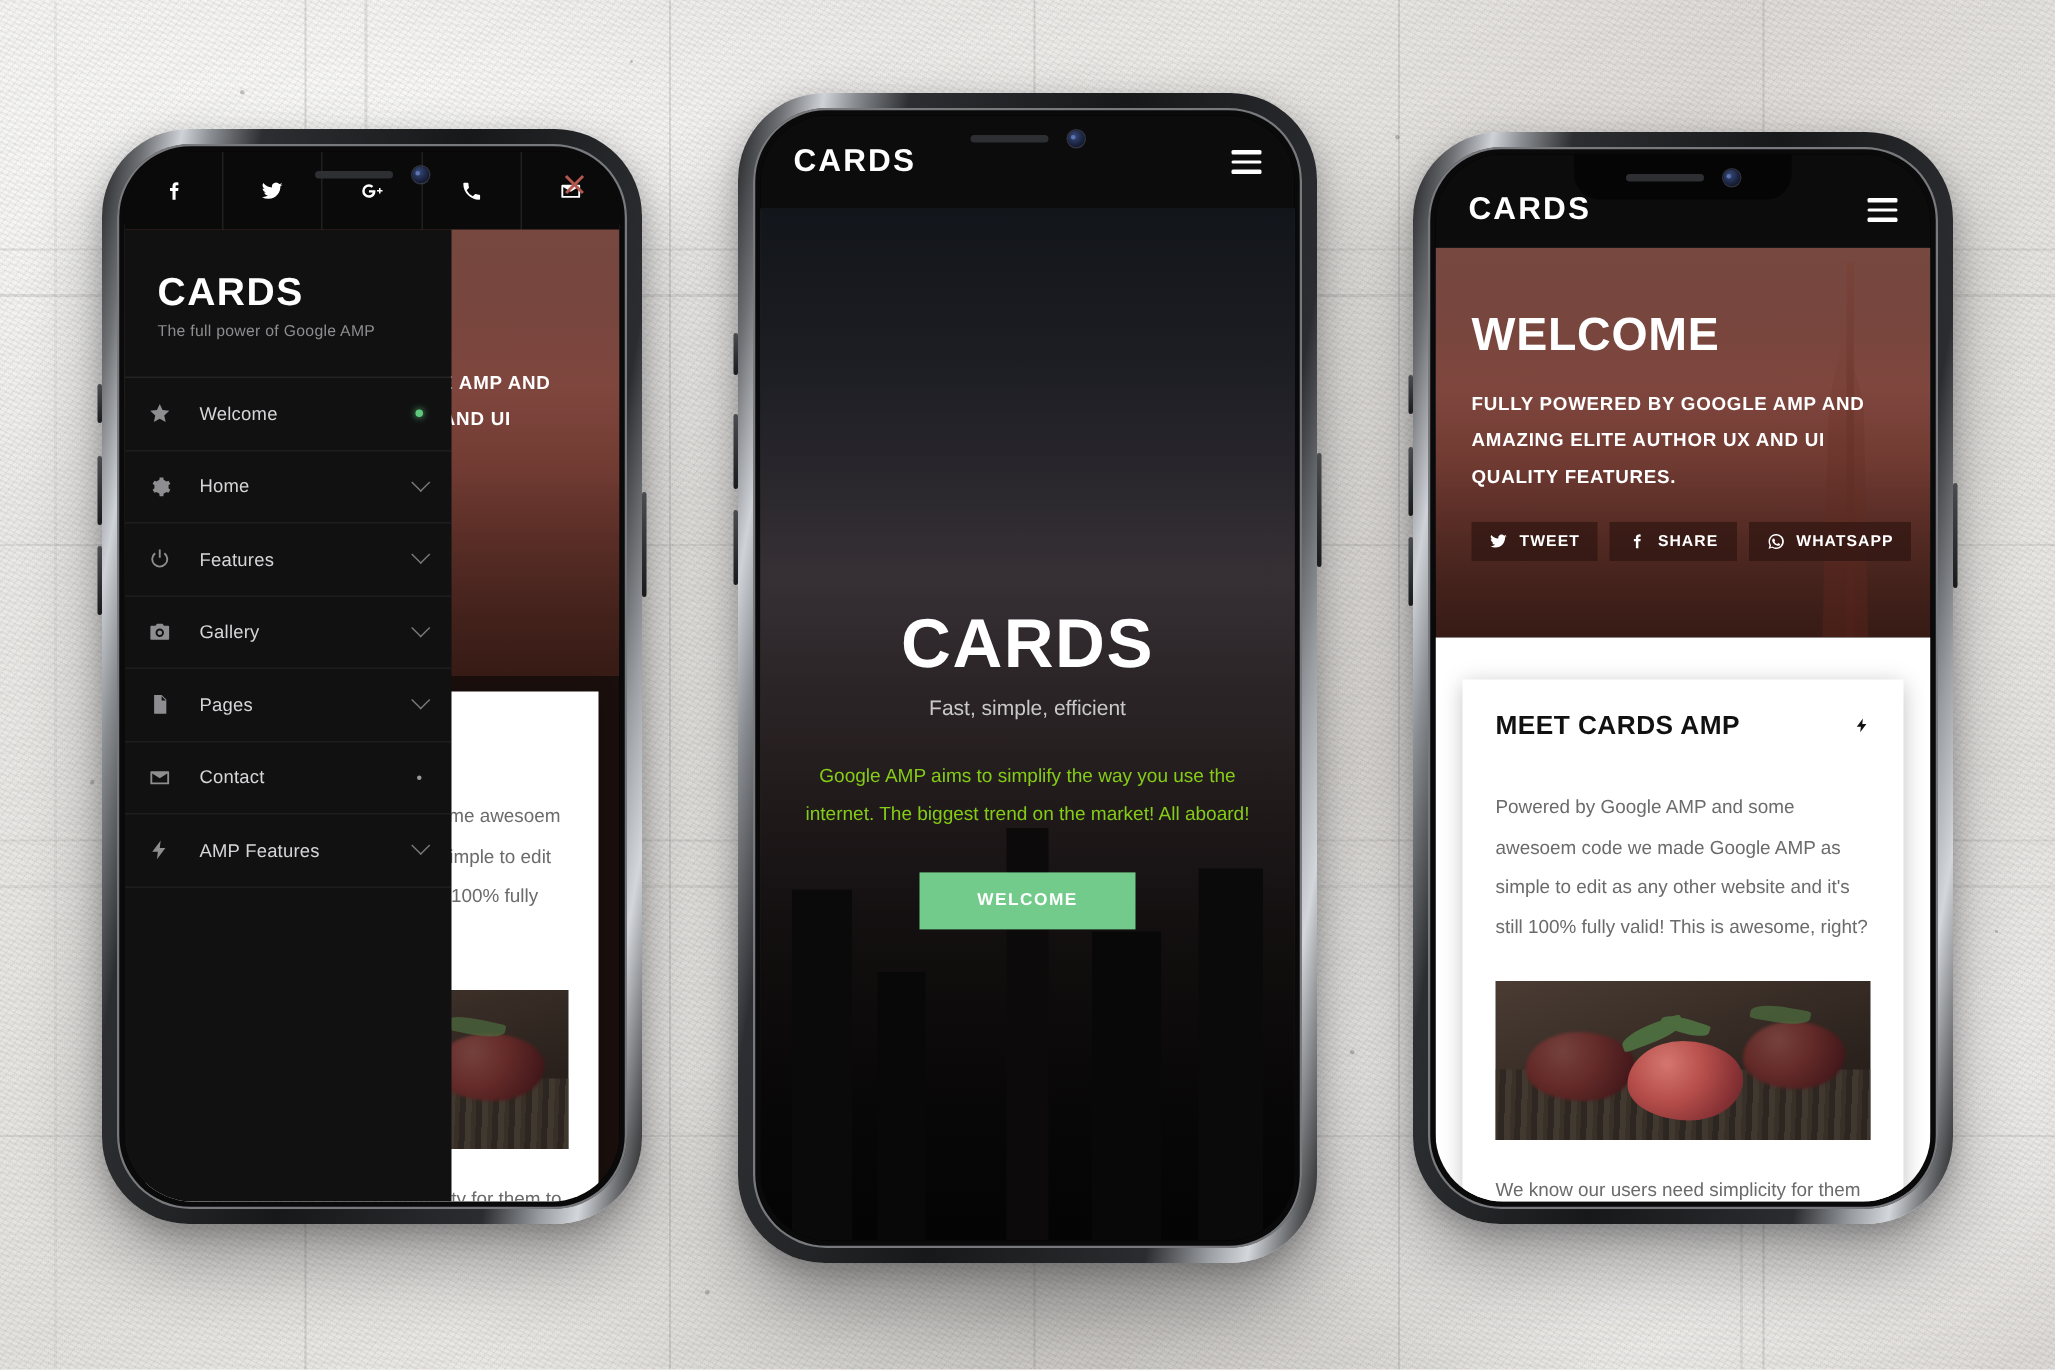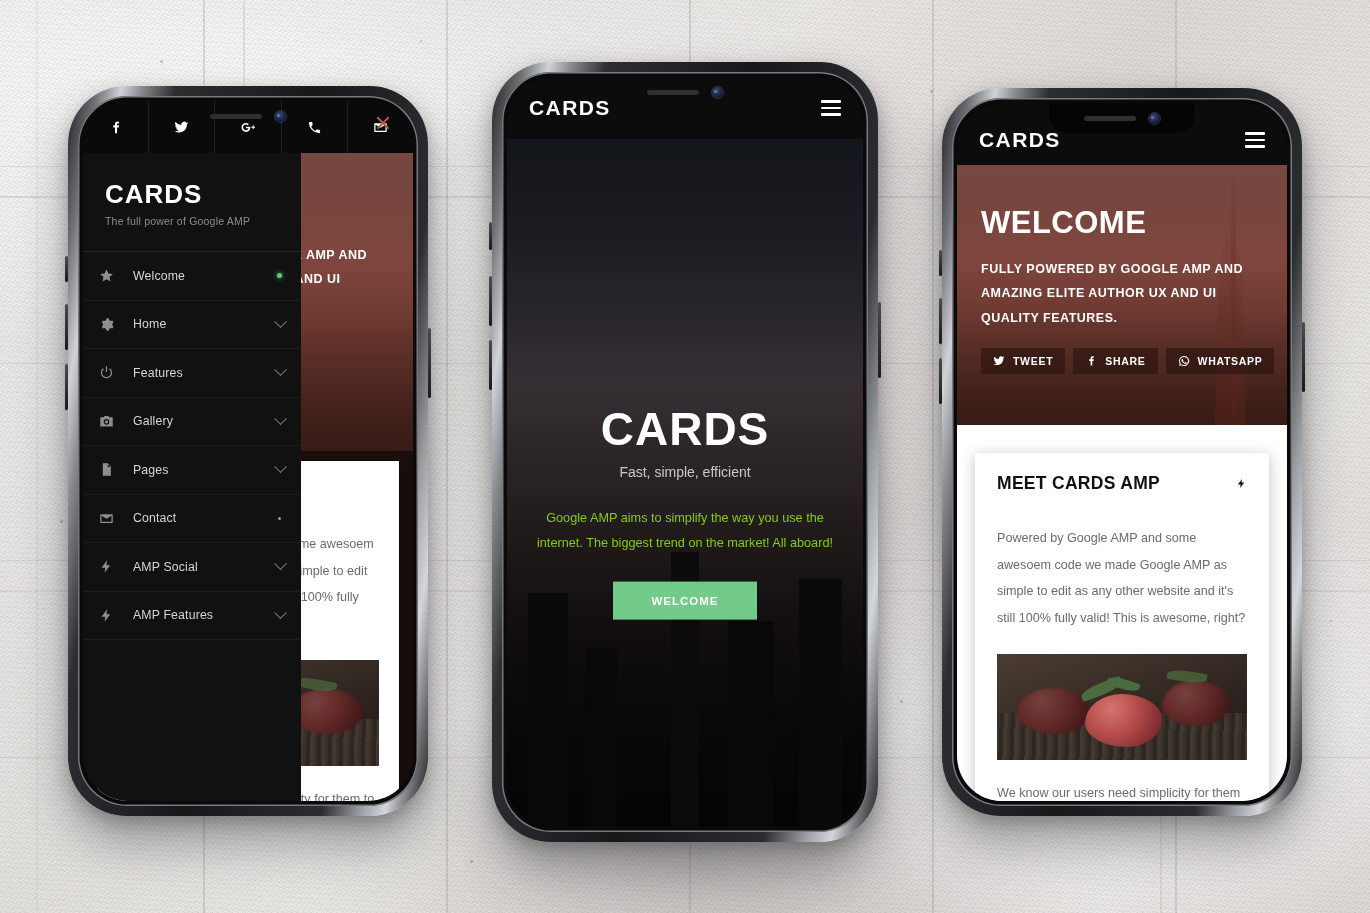--- a/index.html
+++ b/index.html
@@ -319,29 +319,20 @@
               </span>
             <span class="mi-label">Contact</span>
             <span class="dot-grey"></span>
           </div>
           <div class="menu-item">
             <span class="mi-icon">
                 <svg viewBox="0 0 24 24">
                   <path d="M13 2L4 14h6l-1 8 9-12h-6z"></path>
                 </svg>
               </span>
-            <span class="mi-label">AMP Social</span>
-            <span class="chev"></span>
-          </div>
-          <div class="menu-item">
-            <span class="mi-icon">
-                <svg viewBox="0 0 24 24">
-                  <path d="M13 2L4 14h6l-1 8 9-12h-6z"></path>
-                </svg>
-              </span>
             <span class="mi-label">AMP Features</span>
             <span class="chev"></span>
           </div>
         </div>
       </div>
 
       <div class="notch-bar">
         <div class="speaker"></div>
         <div class="camera"></div>
       </div>

